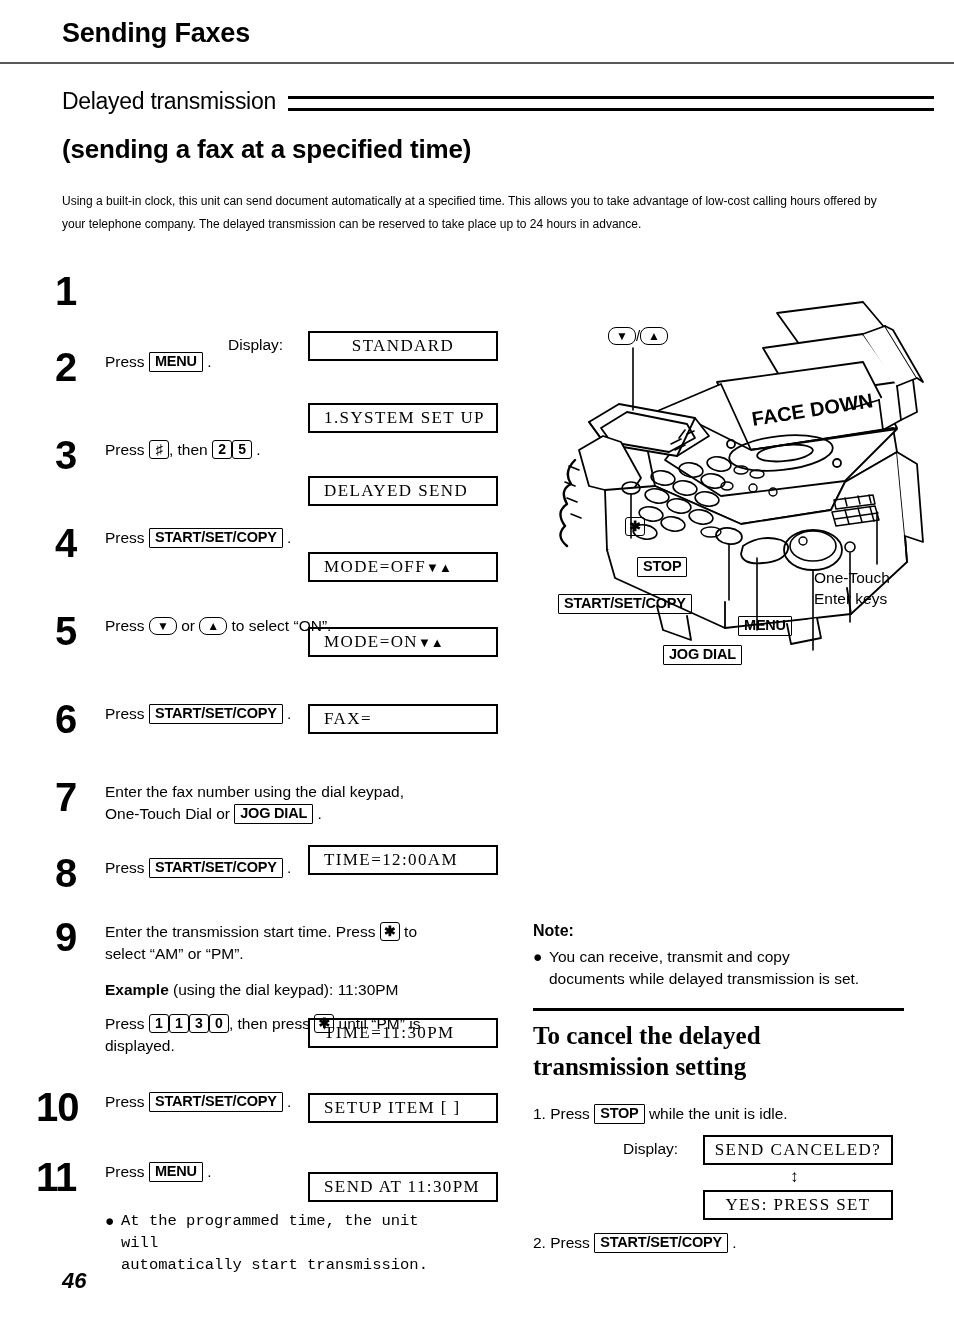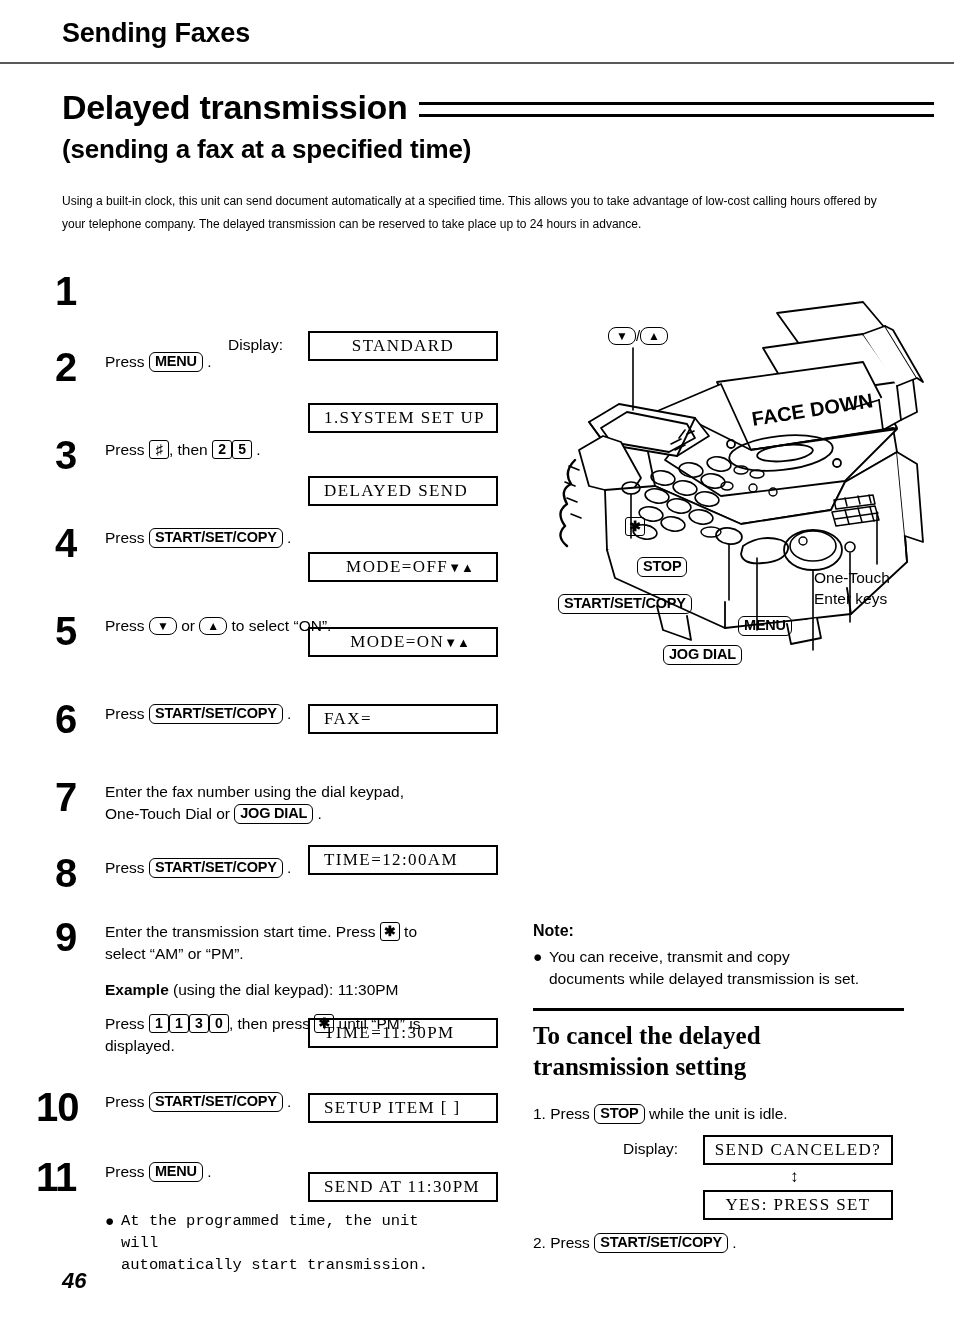--- a/index.html
+++ b/index.html
@@ -37,22 +37,22 @@
   
   #main-title-row {
     position: absolute;
     left: 62px;
     top: 88px;
     width: 872px;
     display: flex;
     align-items: center;
   }
   #main-title {
-    font-size: 34px;
-    font-weight: bold;
+    font-size: 23px;
+    font-weight: normal;
     white-space: nowrap;
     letter-spacing: -0.3px;
   }
   #title-rule {
     flex: 1;
     margin-left: 12px;
     margin-top: 4px;
     height: 9px;
     border-top: 3px solid #000;
     border-bottom: 3px solid #000;
@@ -103,21 +103,21 @@
     margin-left: 105px;
     font-size: 15.5px;
     line-height: 22px;
     padding-top: 3px;
   }
 
   
   .btn-tok {
     display: inline-block;
     border: 1.6px solid #000;
-    border-radius: 6px;
+    border-radius: 1px;
     padding: 0px 5px 1px 5px;
     font-weight: bold;
     font-size: 14.5px;
     line-height: 17px;
     letter-spacing: -0.2px;
     vertical-align: 1px;
     white-space: nowrap;
   }
   
   .key-tok {
@@ -154,21 +154,21 @@
     letter-spacing: 1.4px;
     display: flex;
     align-items: center;
     justify-content: center;
   }
   .lcd.left-disp {
     left: 308px;
     width: 190px;
   }
   .lcd.lcd-split {
-    justify-content: center;
+    justify-content: flex-start;
     padding: 0 0 0 14px;
   }
   .lcd.lcd-leftalign {
     justify-content: flex-start;
     padding-left: 14px;
   }
   .lcd-arrows {
     font-size: 13px;
     letter-spacing: 0px;
     font-family: "Liberation Sans", sans-serif;

